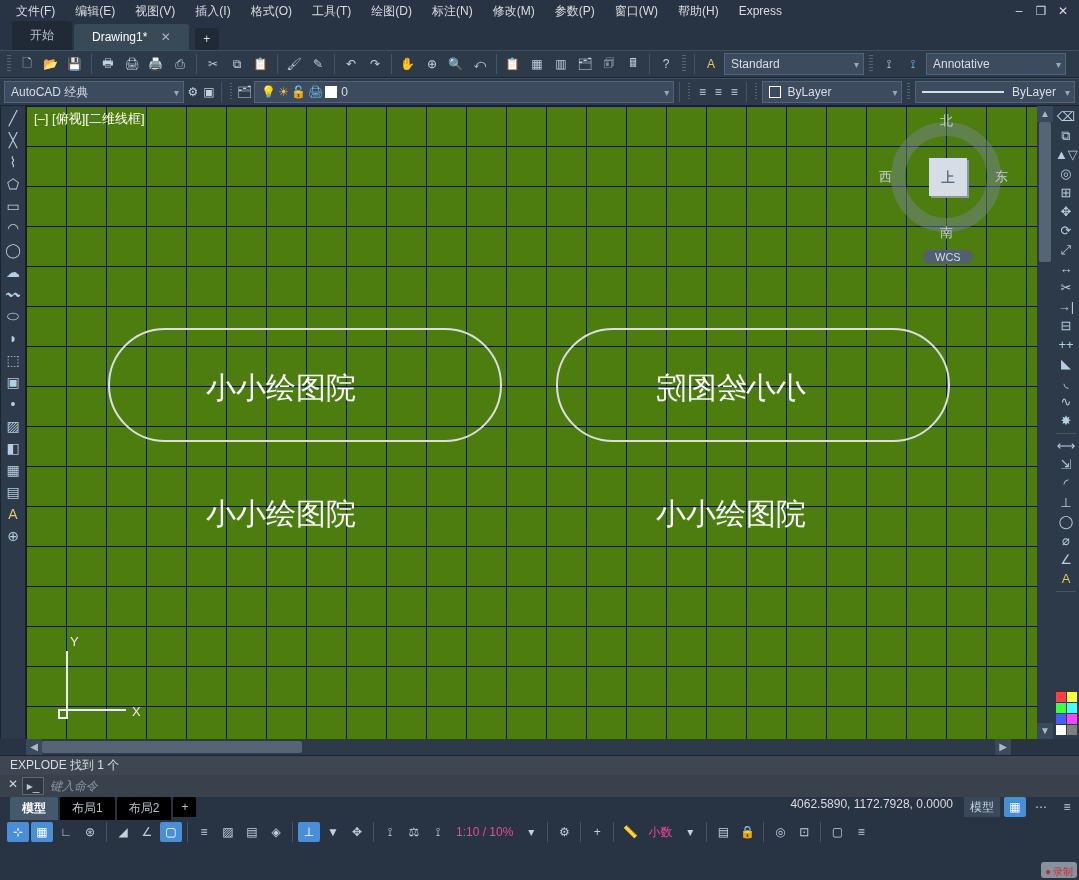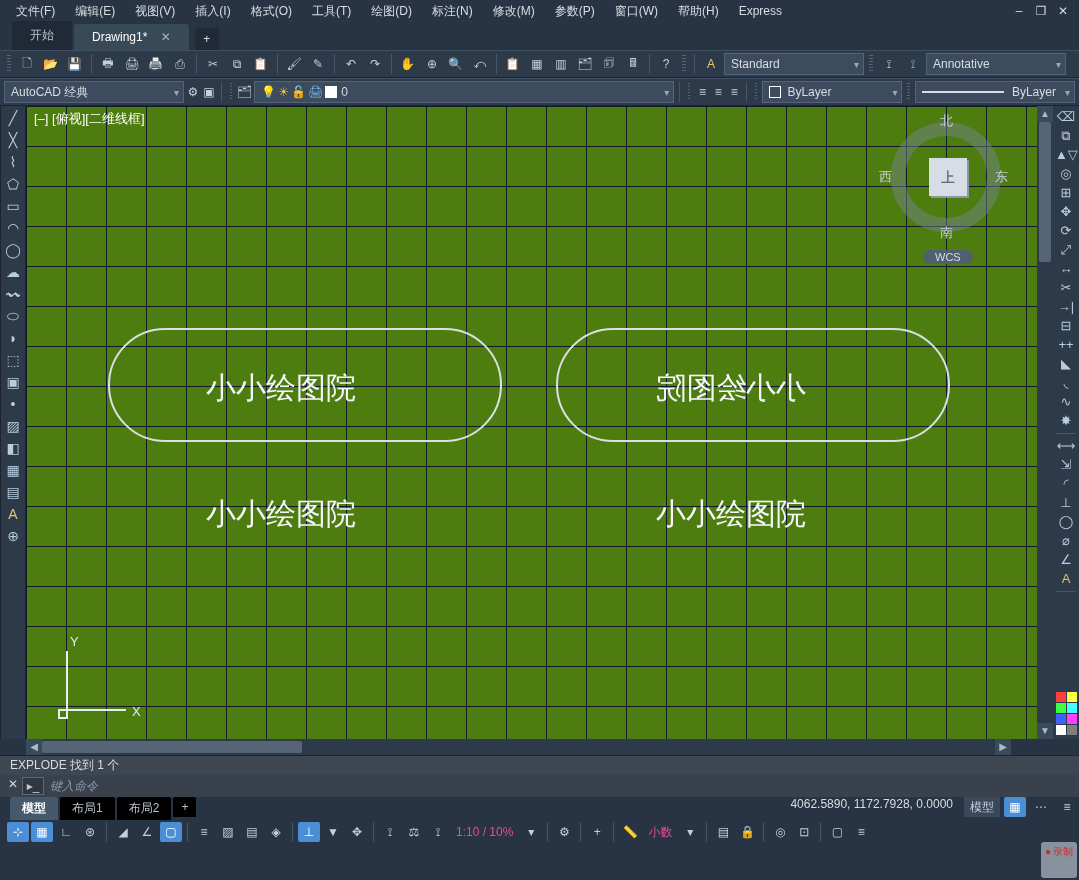--- a/index.html
+++ b/index.html
@@ -107,21 +107,21 @@
 .layouttab.add { padding: 3px 8px; }
 
 
 .statusbar { height: 26px; background: #283443; display: flex; align-items: center; padding: 0 6px; font-size: 12px; }
 .sbtn { width: 22px; height: 20px; color:#c5d0dd; text-align:center; line-height:20px; cursor:pointer; margin: 0 1px;}
 .sbtn.active { background:#4a8fd6; color:#fff; border-radius:2px;}
 .statusbar .tsep { margin: 0 4px; }
 .statustext { padding: 0 6px; color:#ec4899;}
 
 
-.record { position: absolute; right: 2px; bottom: 2px; width: 36px; height: 36px; background: rgba(200,210,220,0.6); border-radius: 3px; color:#c03030; font-size:10px; text-align:center; line-height:20px;}
+.record { position: absolute; right: 2px; bottom: 2px; width: 36px; height: 16px; background: rgba(200,210,220,0.6); border-radius: 3px; color:#c03030; font-size:10px; text-align:center; line-height:20px;}
 .record::before { content:"●"; margin-right:2px;}
 </style>
 </head>
 <body>
 
 <div class="menubar">
   <span class="menu-item">文件(F)</span>
   <span class="menu-item">编辑(E)</span>
   <span class="menu-item">视图(V)</span>
   <span class="menu-item">插入(I)</span>

